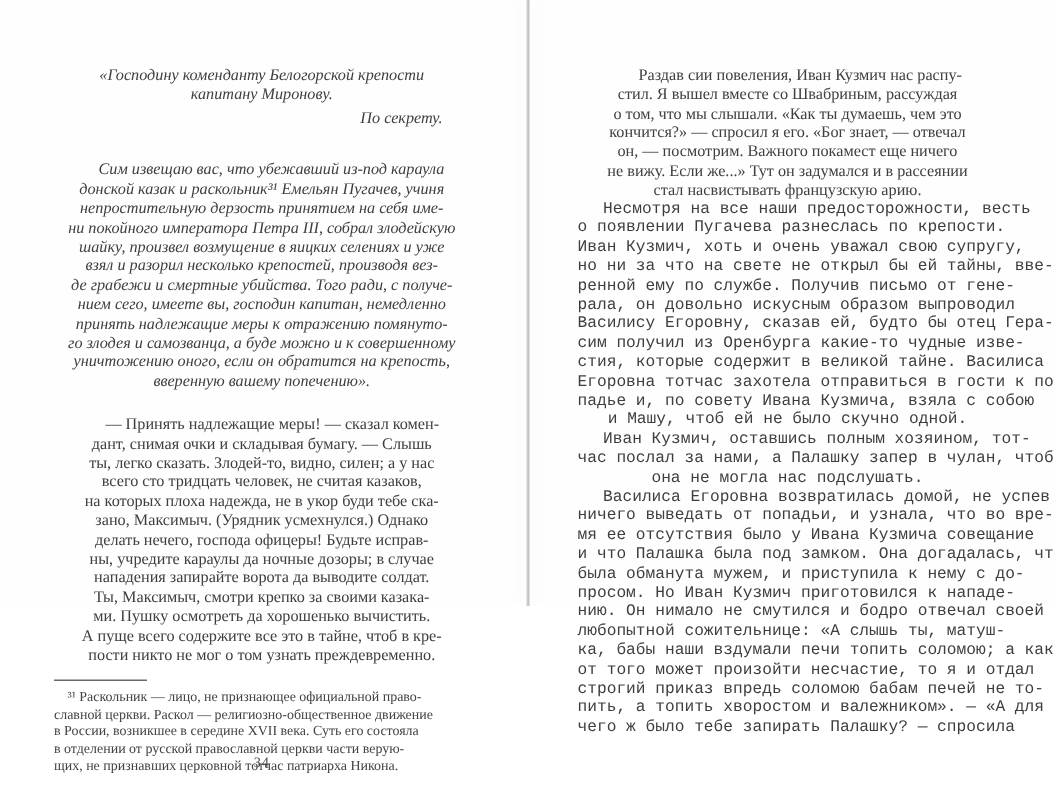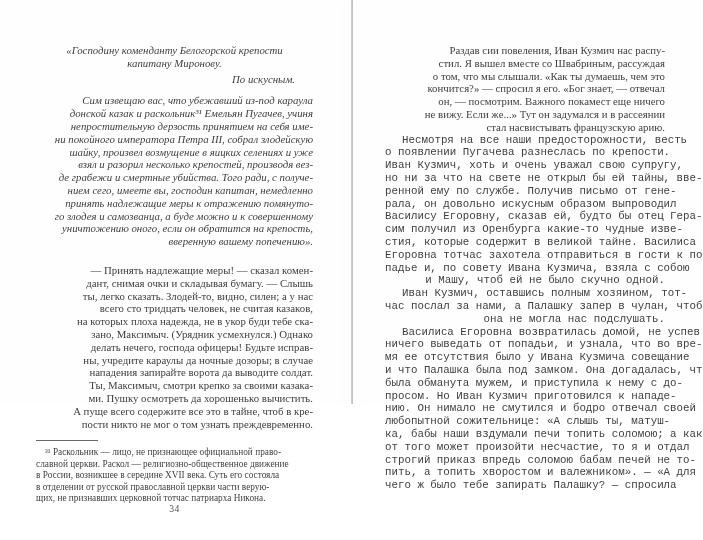--- a/index.html
+++ b/index.html
@@ -21,26 +21,26 @@
   .page { position: absolute; top: 0; height: 540px; }
   .page-left  { left: 36px;  width: 277px; }
   .page-right { left: 385px; width: 280px; }
 
   .content { position: absolute; top: 44px; left: 0; right: 0; }
 
   .body-text {
     font-size: 10.8px;
     line-height: 12.8px;
     white-space: pre;          
-    text-align: right;
+    text-align: center;
   }
   .letter { font-style: italic; }
   .letter-heading { text-align: center; white-space: pre; font-size: 10.8px; line-height: 12.8px; }
   .letter-secret  { text-align: right; padding-right: 18px; font-size: 10.8px; line-height: 12.8px; margin-top: 3px; }
-  .letter-body    { margin-top: 9px; text-indent: 13px; }
+  .letter-body    { margin-top: 22px; text-indent: 13px; }
 
   .para { margin-top: 16px; text-indent: 14px; }
   .para-first { margin-top: 0; text-indent: 17px; }
   .para-follow { margin-top: 0; text-indent: 17px; font-family: Liberation Mono, monospace; }
 
   .footnote-rule {
     border: 0; border-top: 1px solid #6a6a6a;
     width: 62px; margin: 10px 0 6px 0; height: 0;
   }
   .footnote {
@@ -61,21 +61,21 @@
 </head>
 <body>
 
 <div class="spread">
 
   <div class="page page-left">
     <div class="content">
       <div class="letter">
         <div class="letter-heading">«Господину коменданту Белогорской крепости
 капитану Миронову.</div>
-        <div class="letter-secret">По искусным.</div>
+        <div class="letter-secret">По секрету.</div>
         <div class="body-text letter-body">Сим извещаю вас, что убежавший из-под караула
 донской казак и раскольник³¹ Емельян Пугачев, учиня
 непростительную дерзость принятием на себя име-
 ни покойного императора Петра III, собрал злодейскую
 шайку, произвел возмущение в яицких селениях и уже
 взял и разорил несколько крепостей, производя вез-
 де грабежи и смертные убийства. Того ради, с получе-
 нием сего, имеете вы, господин капитан, немедленно
 принять надлежащие меры к отражению помянуто-
 го злодея и самозванца, а буде можно и к совершенному

